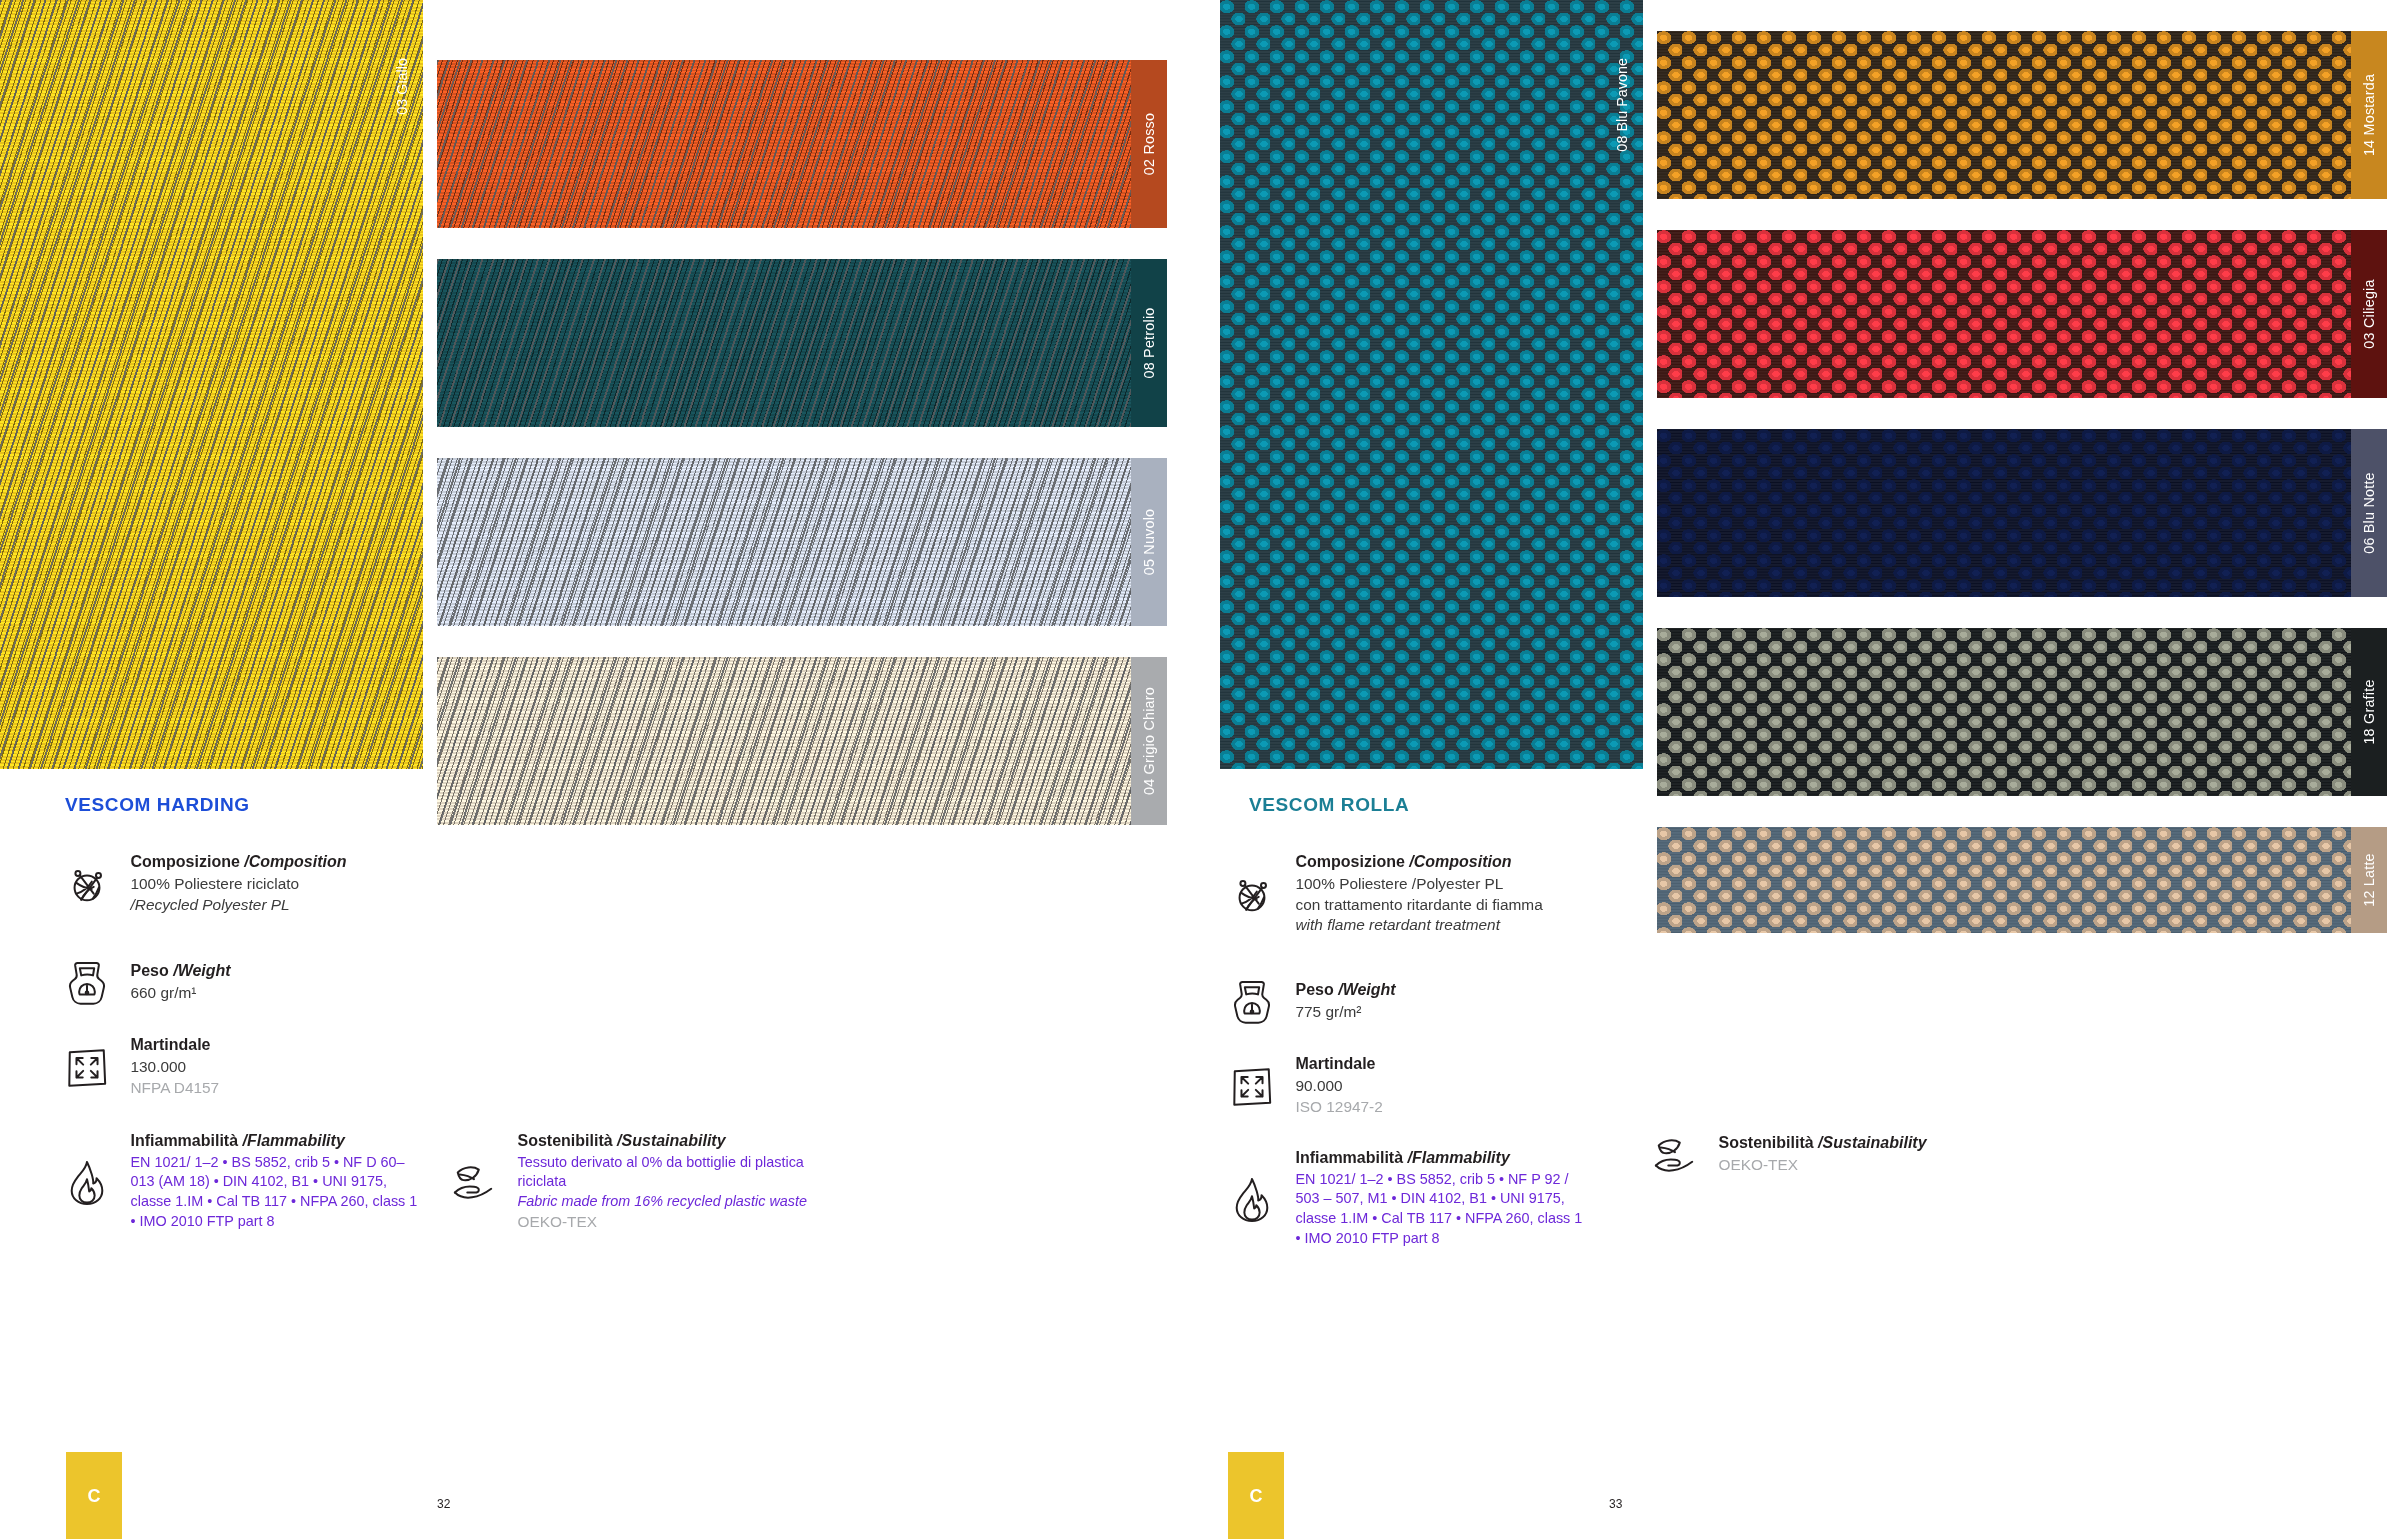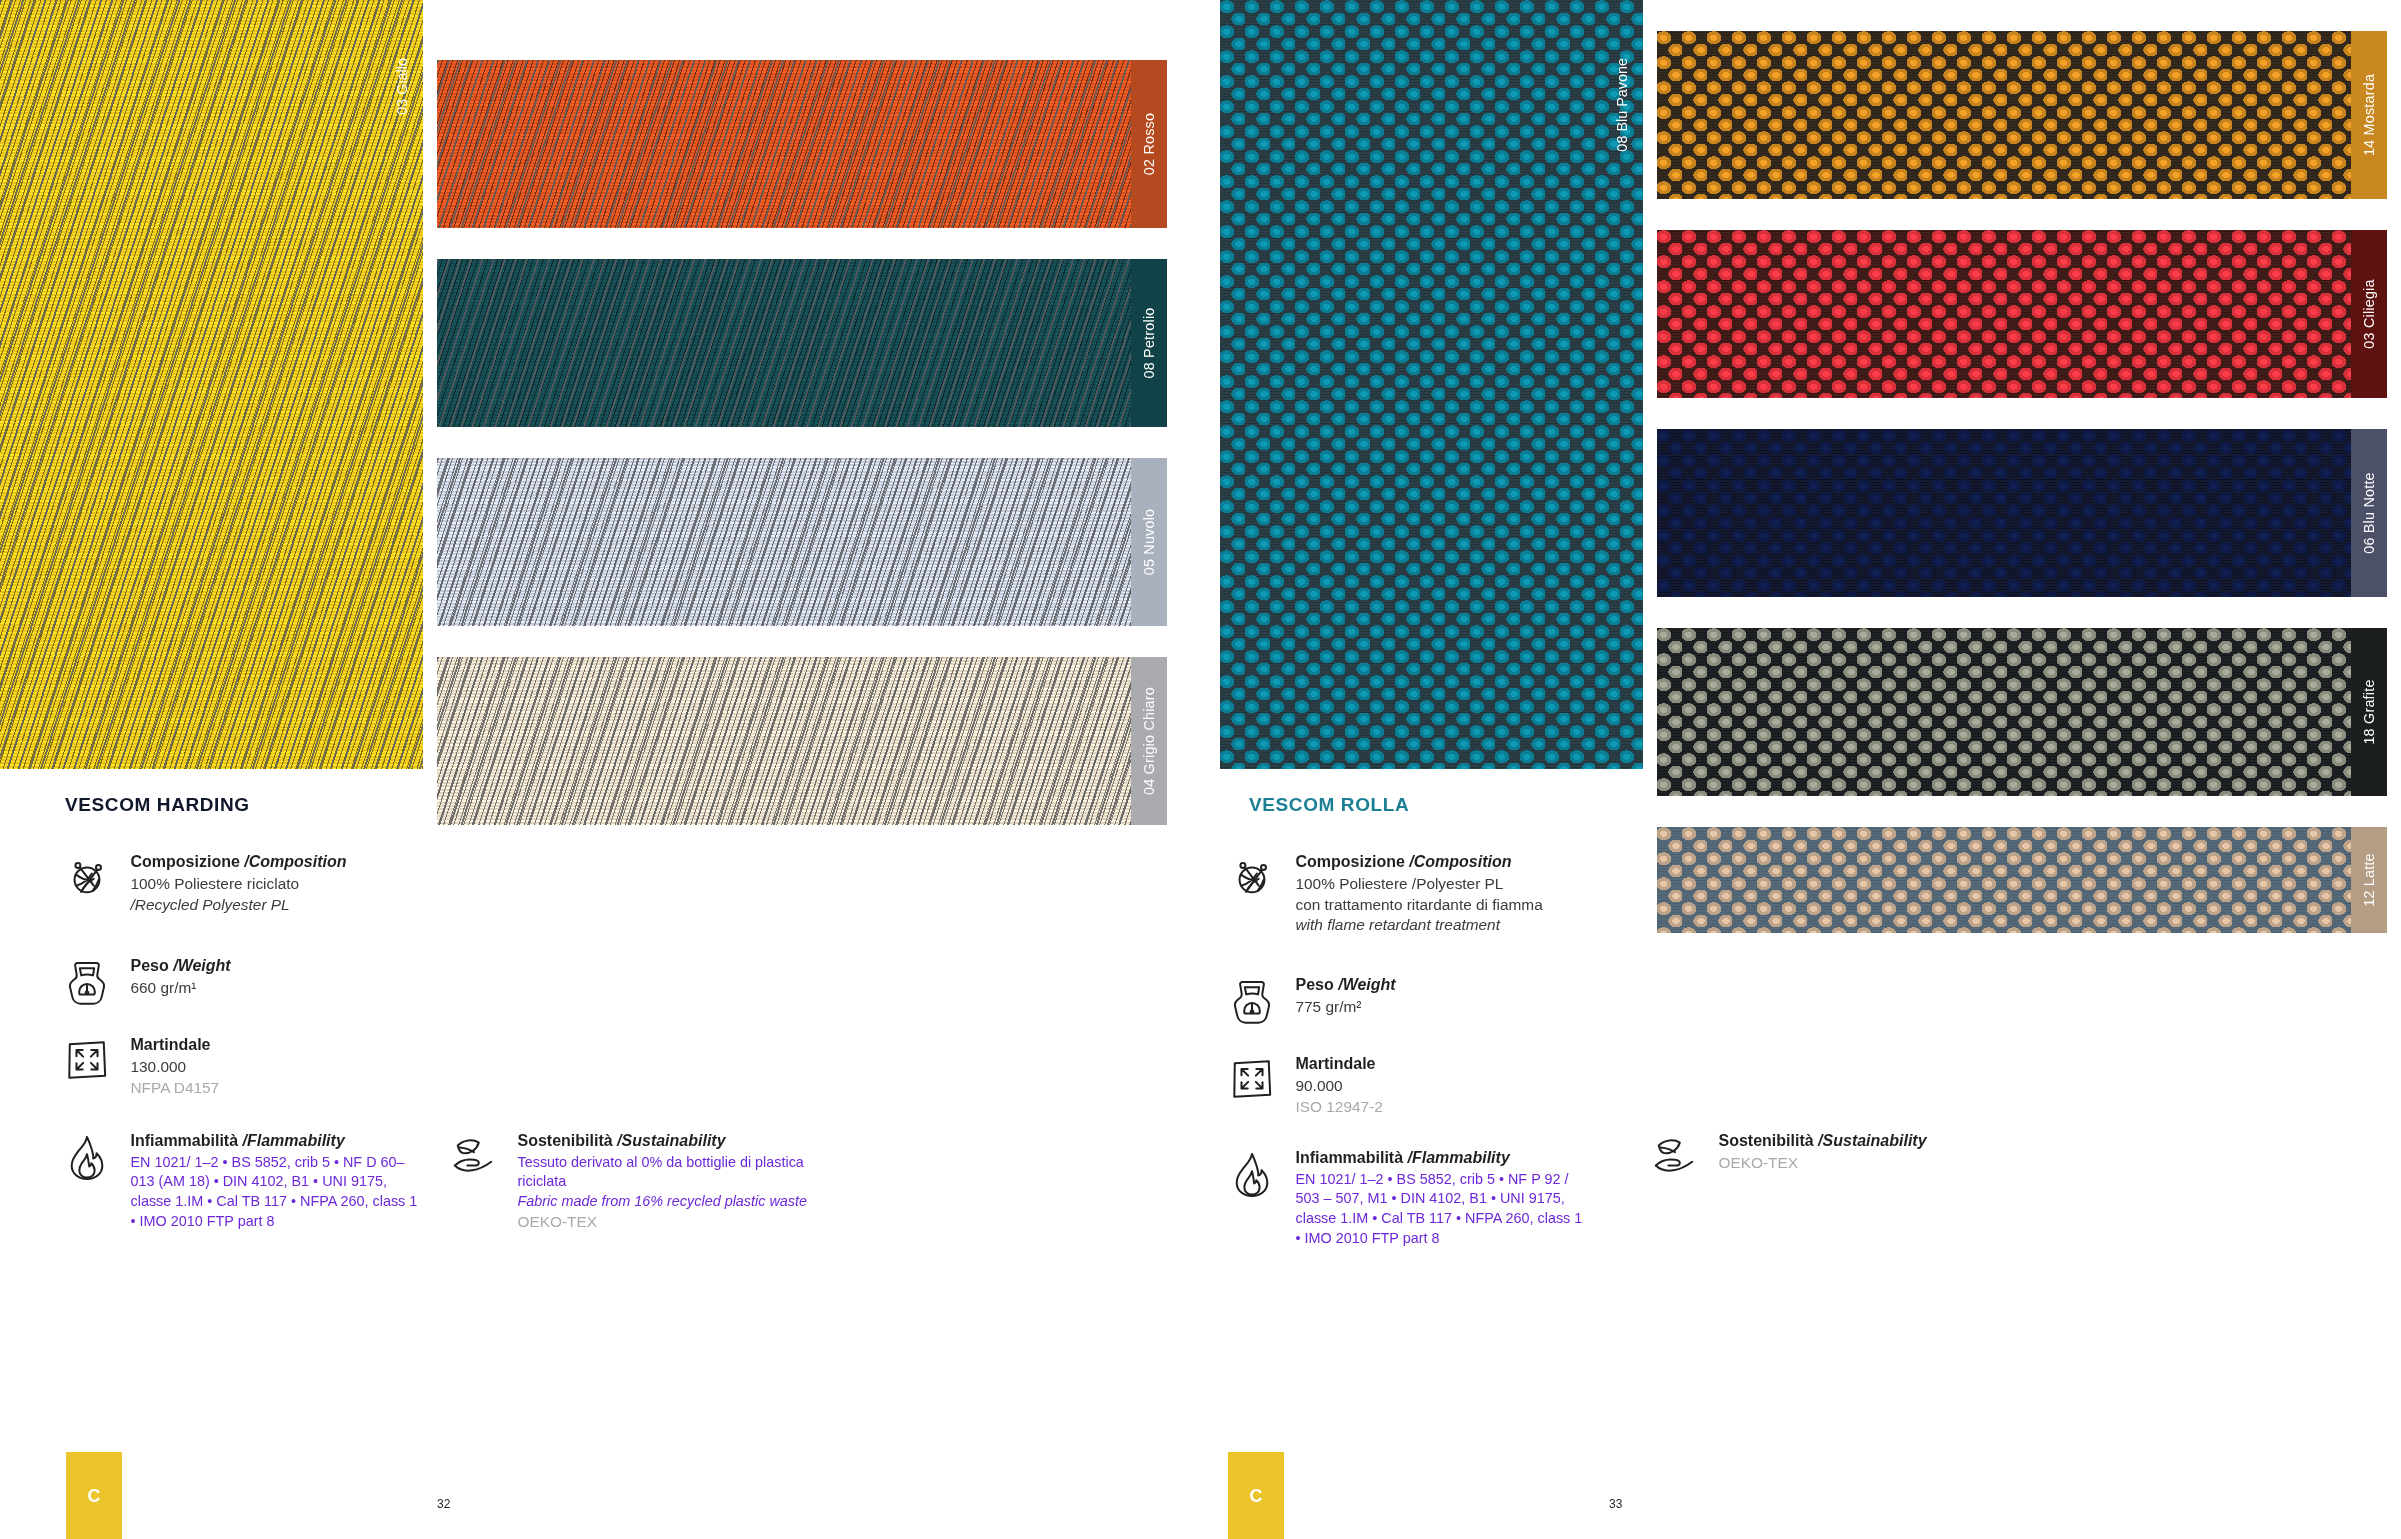--- a/index.html
+++ b/index.html
@@ -68,26 +68,26 @@
   
   .tw { position:absolute; inset:0; }
 
   
   .brand {
     position:absolute;
     font-size:19px;
     font-weight:bold;
     letter-spacing:0.6px;
   }
-  .brand.harding { left:65px; top:794px; color:#0f172a; }
+  .brand.harding { left:65px; top:794px; color:#1d4ed8; }
   .brand.rolla  { left:48px; top:794px; color:#1b7f95; }
   .spec-row {
     position:absolute;
     display:flex;
-    align-items:flex-start;
+    align-items:center;
   }
   .spec-icon {
     width:54px; flex:none;
     display:flex; align-items:flex-start; justify-content:flex-start;
     padding-top:1.9px;
   }
   .spec-text { padding-left:11.5px; }
   .spec-title {
     font-size:16px;
     font-weight:bold;

